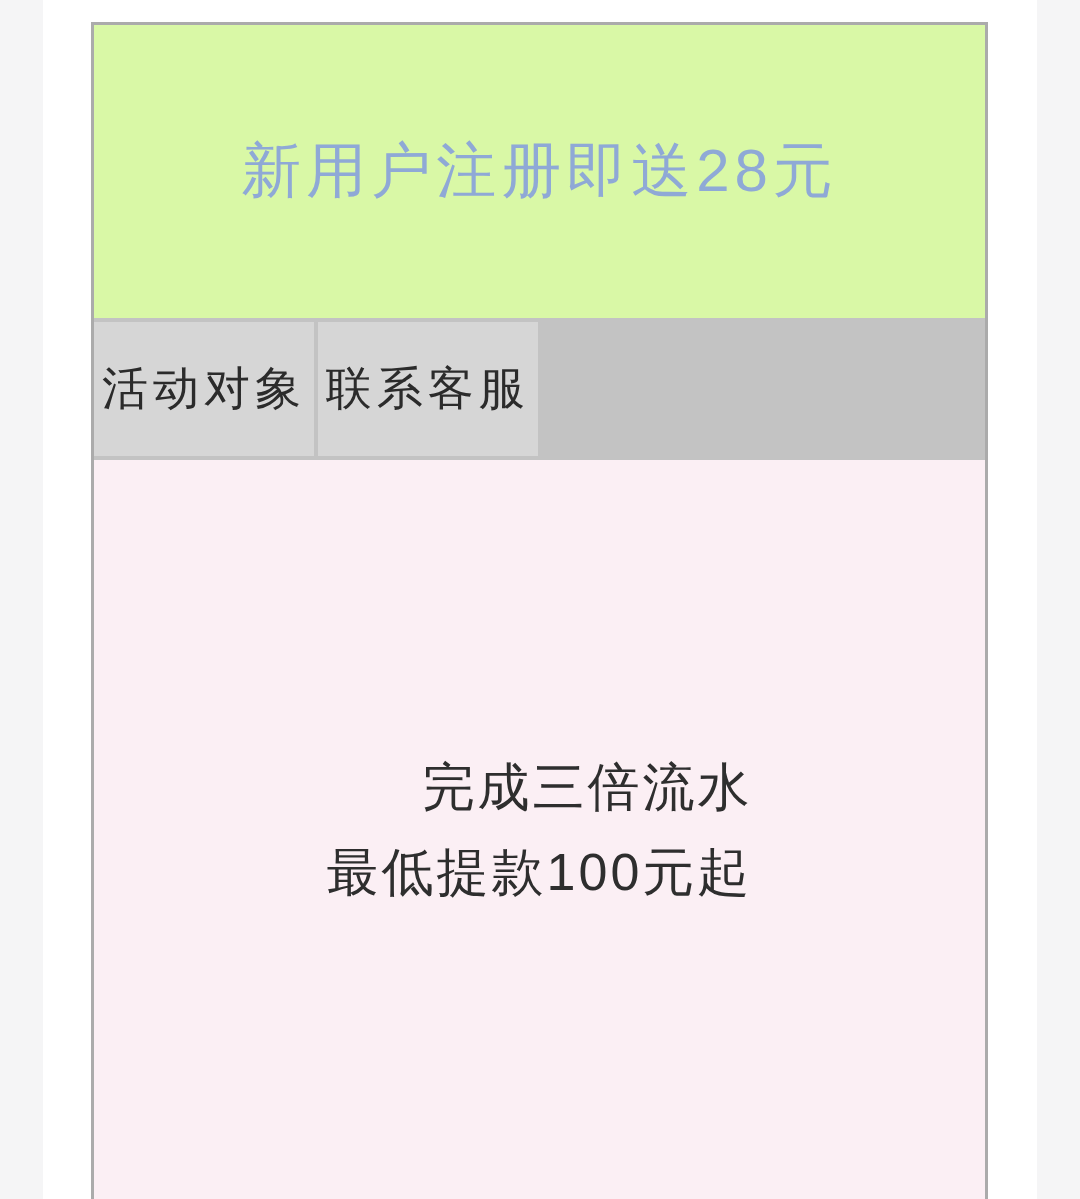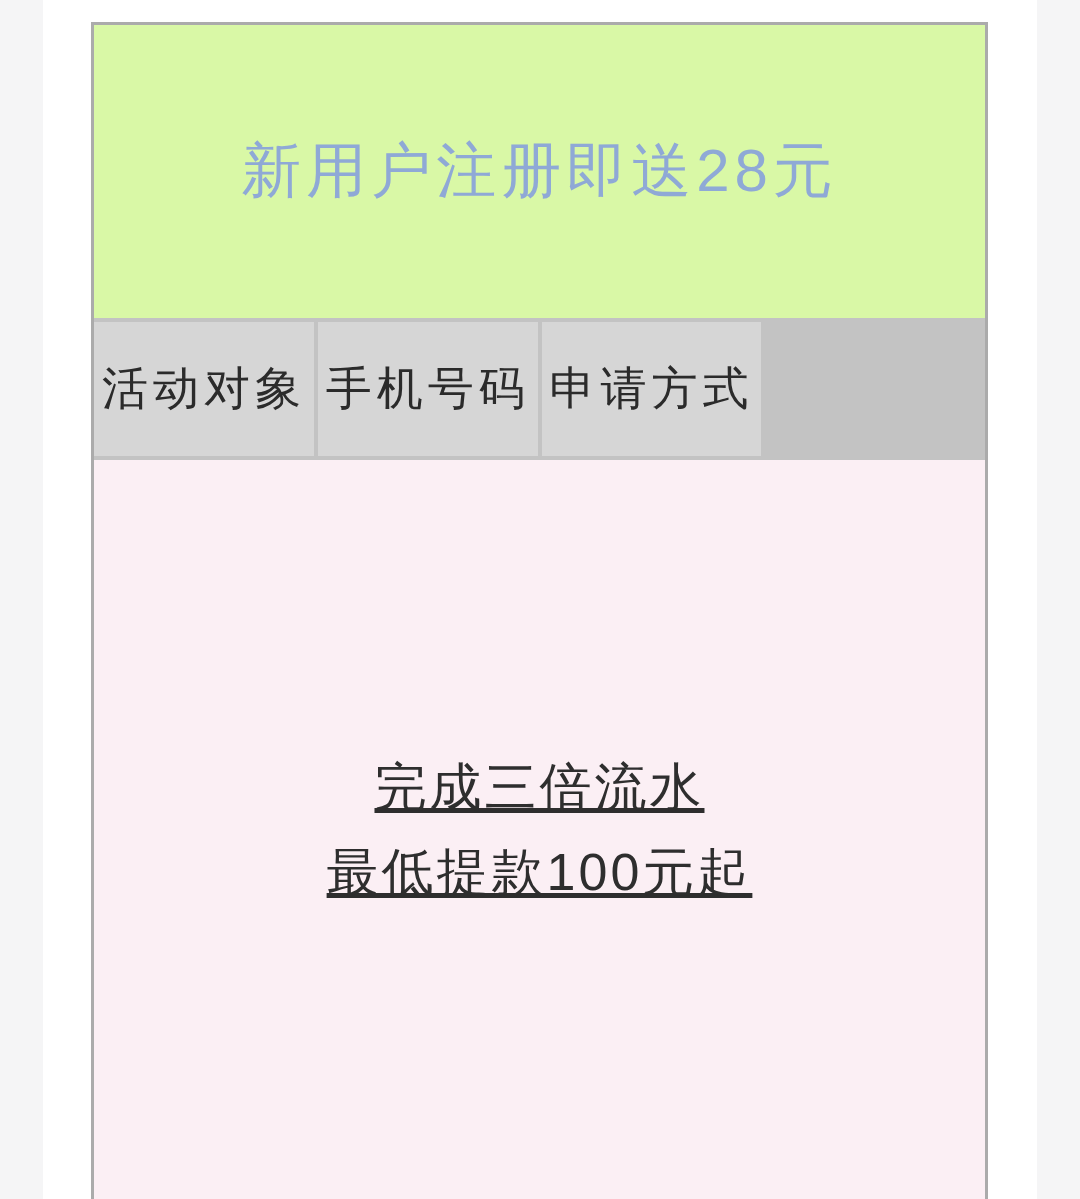--- a/index.html
+++ b/index.html
@@ -90,45 +90,43 @@
   .lines{
     white-space:pre-line;
     line-height:1.52;
   }
   .footer-row{
     flex:1;
     background:var(--cell-bg);
     display:flex;
     align-items:center;
     justify-content:center;
-    text-align:center;
+    text-align:right;
     font-size:52px;
     letter-spacing:3px;
     color:var(--body-text);
-    text-decoration:underline;
   }
   .footer-row .lines{line-height:1.62;}
 </style>
 </head>
 <body>
 
 <div class="page">
   <div class="side-strip"></div>
 
   <div class="main">
     <div class="promo-table">
 
       <div class="banner">
         <span class="banner-title">新用户注册即送28元</span>
       </div>
 
       <div class="grid-row header-row">
         <div class="cell th">活动对象</div>
-        <div class="cell th">手机号码</div>
-        <div class="cell th">申请方式</div>
+        <div class="cell th">联系客服</div>
       </div>
 
 
       <div class="footer-row">
         <span class="lines">完成三倍流水
 最低提款100元起</span>
       </div>
 
     </div>
   </div>

